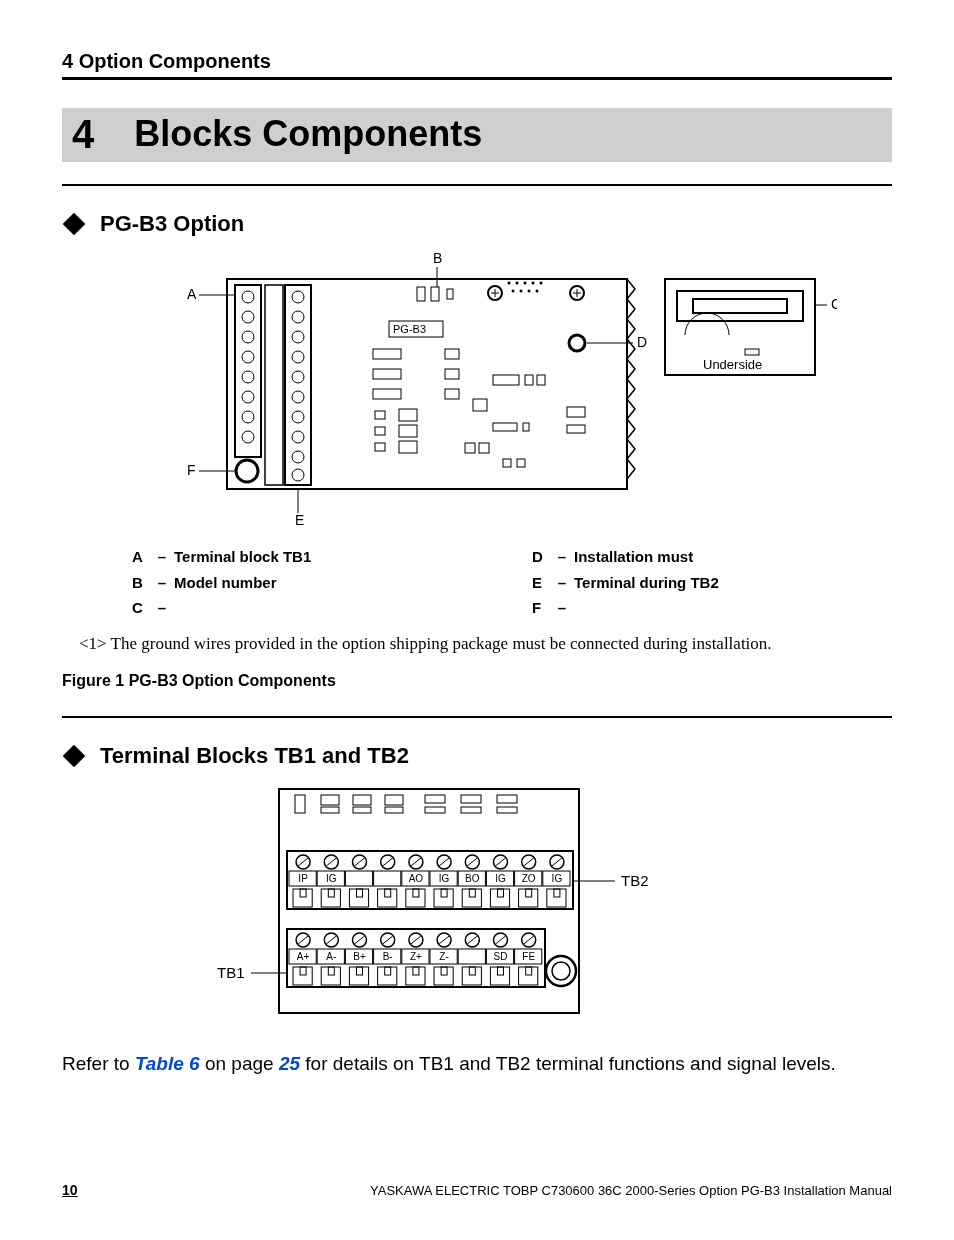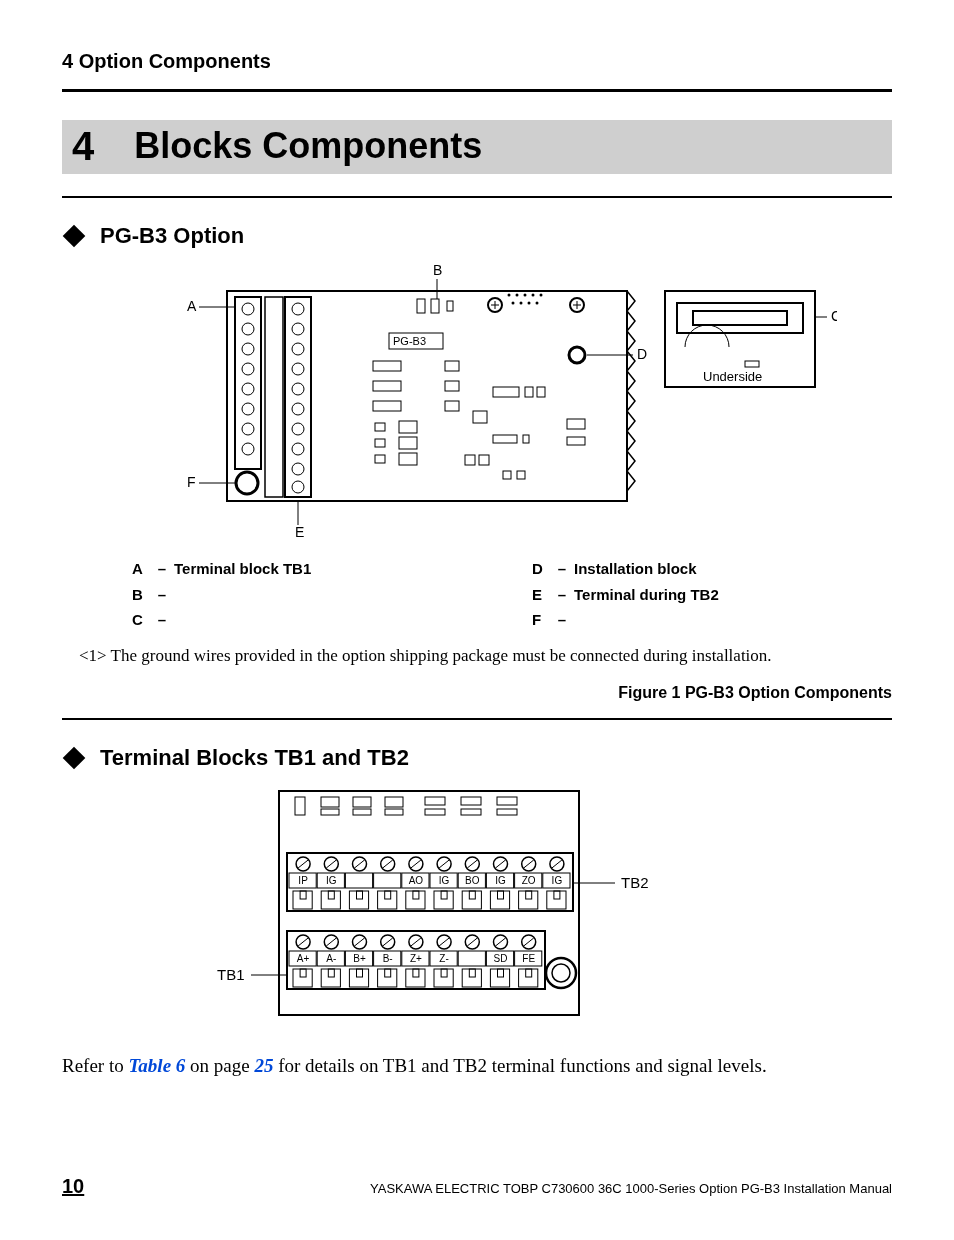--- a/index.html
+++ b/index.html
@@ -15,21 +15,21 @@
   .page {
     padding: 50px 62px 40px 62px;
     box-sizing: border-box;
     height: 100%;
     position: relative;
   }
   .running-head {
     font-size: 20px;
     font-weight: bold;
     border-bottom: 3px solid #000;
-    padding-bottom: 16px;
+    padding-bottom: 4px;
     margin-bottom: 28px;
   }
   .chapter-bar {
     background: #cfcfcf;
     display: flex;
     align-items: center;
     padding: 6px 14px 8px 10px;
     margin-bottom: 22px;
   }
   .chapter-num {
@@ -89,41 +89,41 @@
   .legend-letter { width: 18px; }
   .legend-dash  { width: 12px; text-align: center; }
   .legend-text  { flex: 1; }
   .ref-link { color: #0048d8; font-style: italic; font-weight: bold; }
   .footnote {
     font-family: "Times New Roman", Times, serif;
     font-size: 17px;
     margin: 10px 0 18px 17px;
   }
   .figure-caption {
-    text-align: right;
+    text-align: left;
     font-weight: bold;
     font-size: 16px;
-    margin-bottom: 16px;
+    margin-bottom: 26px;
   }
   .body-text {
-    font-family: Liberation Serif, serif;
+    font-family: Liberation Sans, sans-serif;
     font-size: 19px;
     margin-top: 16px;
     line-height: 1.35;
   }
   .footer {
     position: absolute;
     bottom: 42px;
     left: 62px;
     right: 62px;
     font-size: 13px;
     display: flex;
     align-items: baseline;
   }
-  .footer .pg { font-weight: bold; font-size: 20px; text-decoration: underline; }
+  .footer .pg { font-weight: bold; font-size: 14px; text-decoration: underline; }
   .footer .spacer { flex: 1; }
   .footer .brand { font-weight: normal; }
 
   
   svg text { font-family: Arial, sans-serif; }
 </style>
 </head>
 <body>
 
 <div class="page">
@@ -257,31 +257,32 @@
   <div class="legend-cols">
     <div class="legend-col">
       <div class="legend-row">
           <span class="legend-letter">A</span>
           <span class="legend-dash">–</span>
           <span class="legend-text">Terminal block TB1</span>
         </div>
       <div class="legend-row">
           <span class="legend-letter">B</span>
           <span class="legend-dash">–</span>
+          <span class="legend-text">Model number</span>
         </div>
       <div class="legend-row">
           <span class="legend-letter">C</span>
           <span class="legend-dash">–</span>
         </div>
     </div>
     <div class="legend-col">
       <div class="legend-row">
           <span class="legend-letter">D</span>
           <span class="legend-dash">–</span>
-          <span class="legend-text">Installation block</span>
+          <span class="legend-text">Installation must</span>
         </div>
       <div class="legend-row">
           <span class="legend-letter">E</span>
           <span class="legend-dash">–</span>
           <span class="legend-text">Terminal during TB2</span>
         </div>
       <div class="legend-row">
           <span class="legend-letter">F</span>
           <span class="legend-dash">–</span>
         </div>
@@ -450,16 +451,16 @@
     </svg>
   </div>
 
   <div class="body-text">
     <span>Refer to </span><span class="ref-link">Table 6</span><span> on page </span><span class="ref-link">25</span><span> for details on TB1 and TB2 terminal functions and signal levels.</span>
   </div>
 
   <div class="footer">
     <span class="pg">10</span>
     <span class="spacer"></span>
-    <span><span class="brand">YASKAWA ELECTRIC</span><span> TOBP C730600 36C 1000-Series Option PG-B3 Installation Manual</span></span>
+    <span><span class="brand">YASKAWA ELECTRIC</span><span> TOBP C730600 36C 2000-Series Option PG-B3 Installation Manual</span></span>
   </div>
 
 </div>
 
 </body></html>

